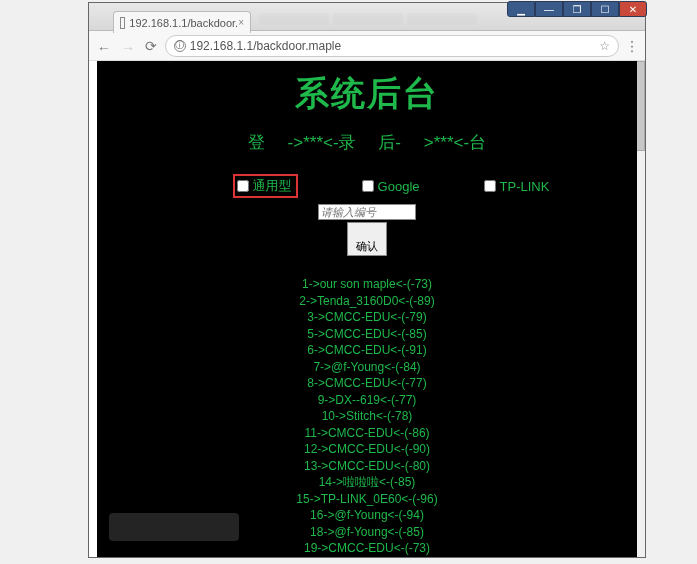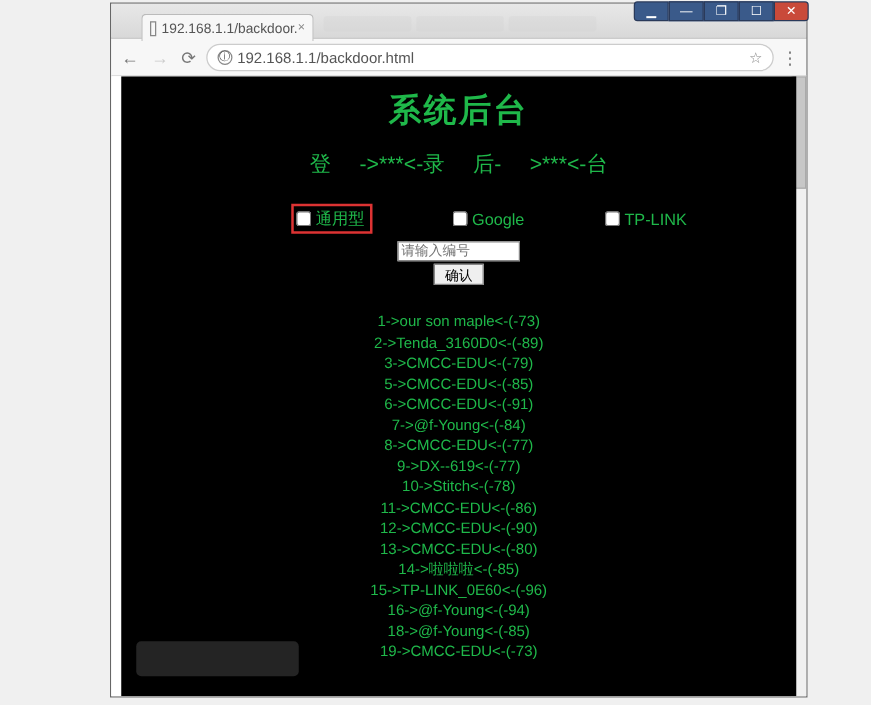--- a/index.html
+++ b/index.html
@@ -74,30 +74,30 @@
     }
     .page {
       margin: 0 8px;
       height: 100%;
       background: #000;
       color: #1fb84a;
       text-align: center;
       overflow-y: hidden;
       position: relative;
     }
-    .page h1 { color:#1fb84a; font-size:26px; font-weight:bold; padding:10px 0 14px; letter-spacing:2px; }
+    .page h1 { color:#1fb84a; font-size:34px; font-weight:bold; padding:10px 0 14px; letter-spacing:2px; }
     .logline { font-size:17px; padding-bottom: 20px; word-spacing:18px;}
     .opts { display:flex; justify-content:center; gap:16px; font-size:13px; padding-bottom:4px;}
     .opt { display:flex; align-items:center; gap:4px;margin-left:48px;}
     .opt input{ width:12px; height:12px; accent-color:#fff; background:#fff;}
     .opt.first{ border:2px solid #d33; padding:1px 4px 1px 2px;}
     .inbox{ display:flex; justify-content:center; gap:0; margin-top:2px;}
-    .inbox input{ font-size:11px; height:16px; width:98px; padding:0 2px; border:1px solid #888; background:#fff;}
+    .inbox input{ font-size:11px; height:16px; width:98px; padding:0 2px; border:1px solid #888; background:#fff;font-style:italic;}
     .confirm{ margin-top:2px; }
-    .confirm button{ font-size:11px; padding:1px 8px; height:17px; background:#efefef; border:1px solid #888; cursor:pointer;}
+    .confirm button{ font-size:11px; padding:16px 8px; height:17px; background:#efefef; border:1px solid #888; cursor:pointer;}
     .list{ margin-top:20px; font-size:12px; line-height:16.5px;}
     .list div{ padding:0;}
     .scrollbar{ position:absolute; right:0; top:0; width:12px; height:100%; background:#f0f0f0; border-left:1px solid #ddd;}
     .thumb{ position:absolute; top:0; width:100%; height:90px; background:#c7c7c7; border:1px solid #aaa;}
     .wm{ position:absolute; left:12px; bottom:16px; width:130px; height:28px; background:#333; border-radius:4px; opacity:.7;}
   </style>
 </head>
 <body>
 
 <div class="chrome-window">
@@ -120,21 +120,21 @@
       <div class="winbtn close">✕</div>
     </div>
   </div>
 
   <div class="addrbar">
     <span class="navbtn">←</span>
     <span class="navbtn fwd">→</span>
     <span class="navbtn">⟳</span>
     <div class="omni">
       <span class="info">ⓘ</span>
-      <span>192.168.1.1/backdoor.html</span>
+      <span>192.168.1.1/backdoor.maple</span>
       <span class="star">☆</span>
     </div>
     <span class="dots">⋮</span>
   </div>
 
   <div class="viewport">
     <div class="scrollbar">
         <div class="thumb"></div>
       </div>
     <div class="page">

